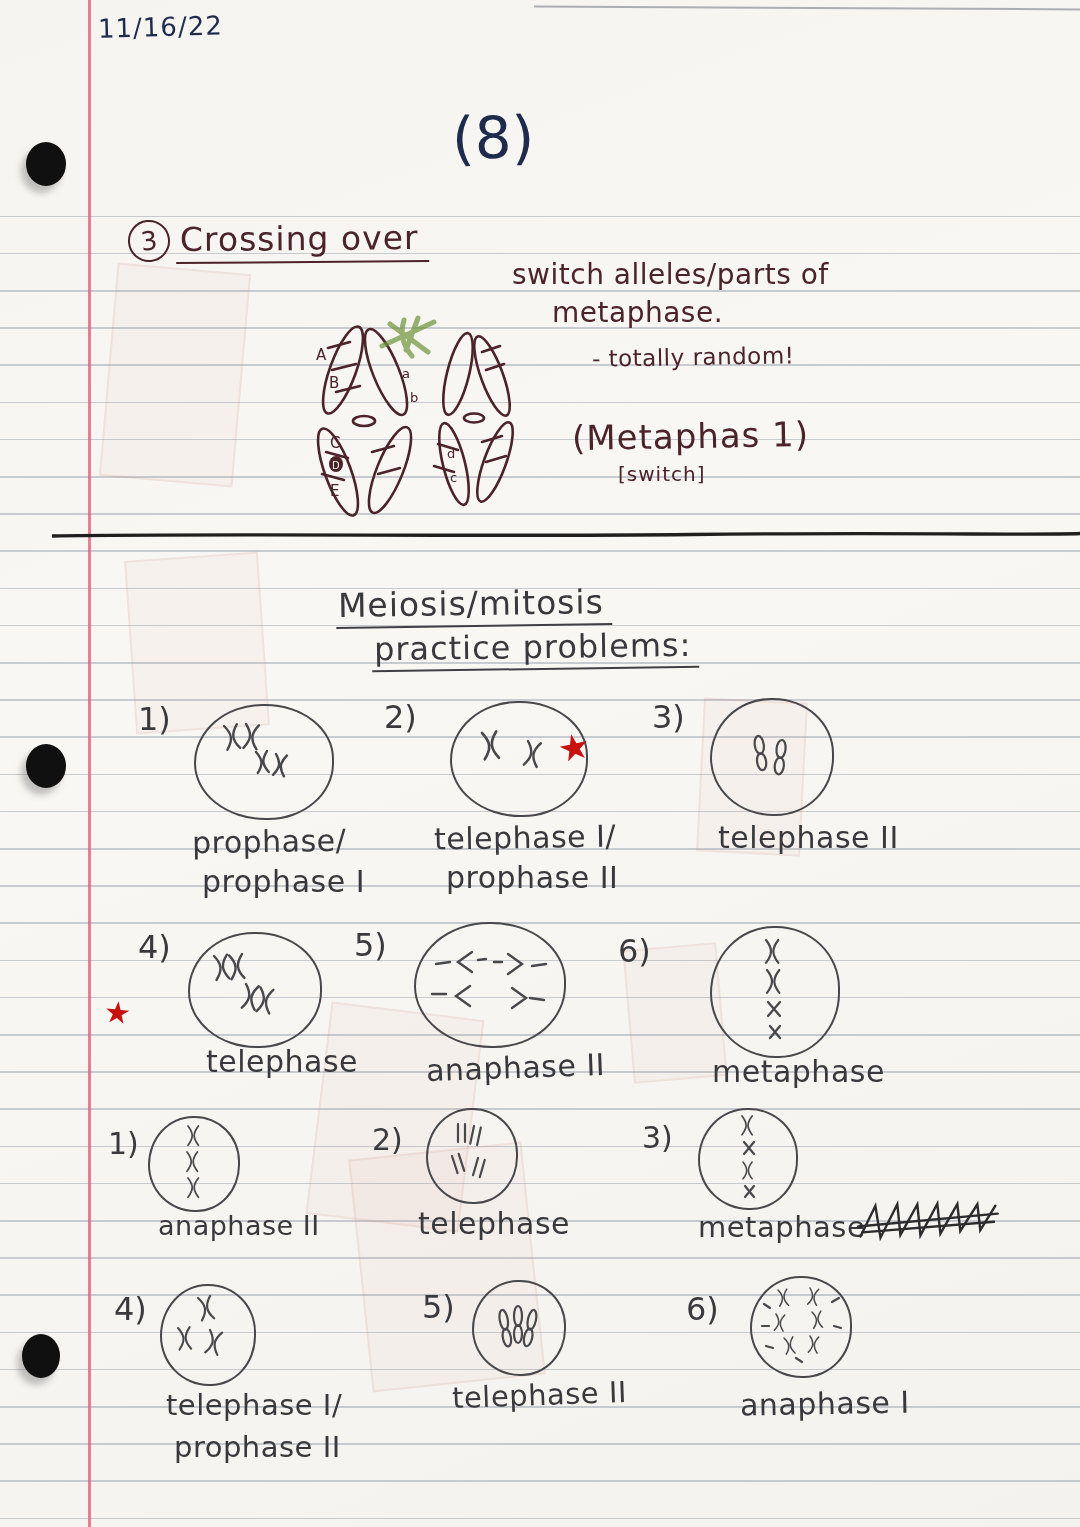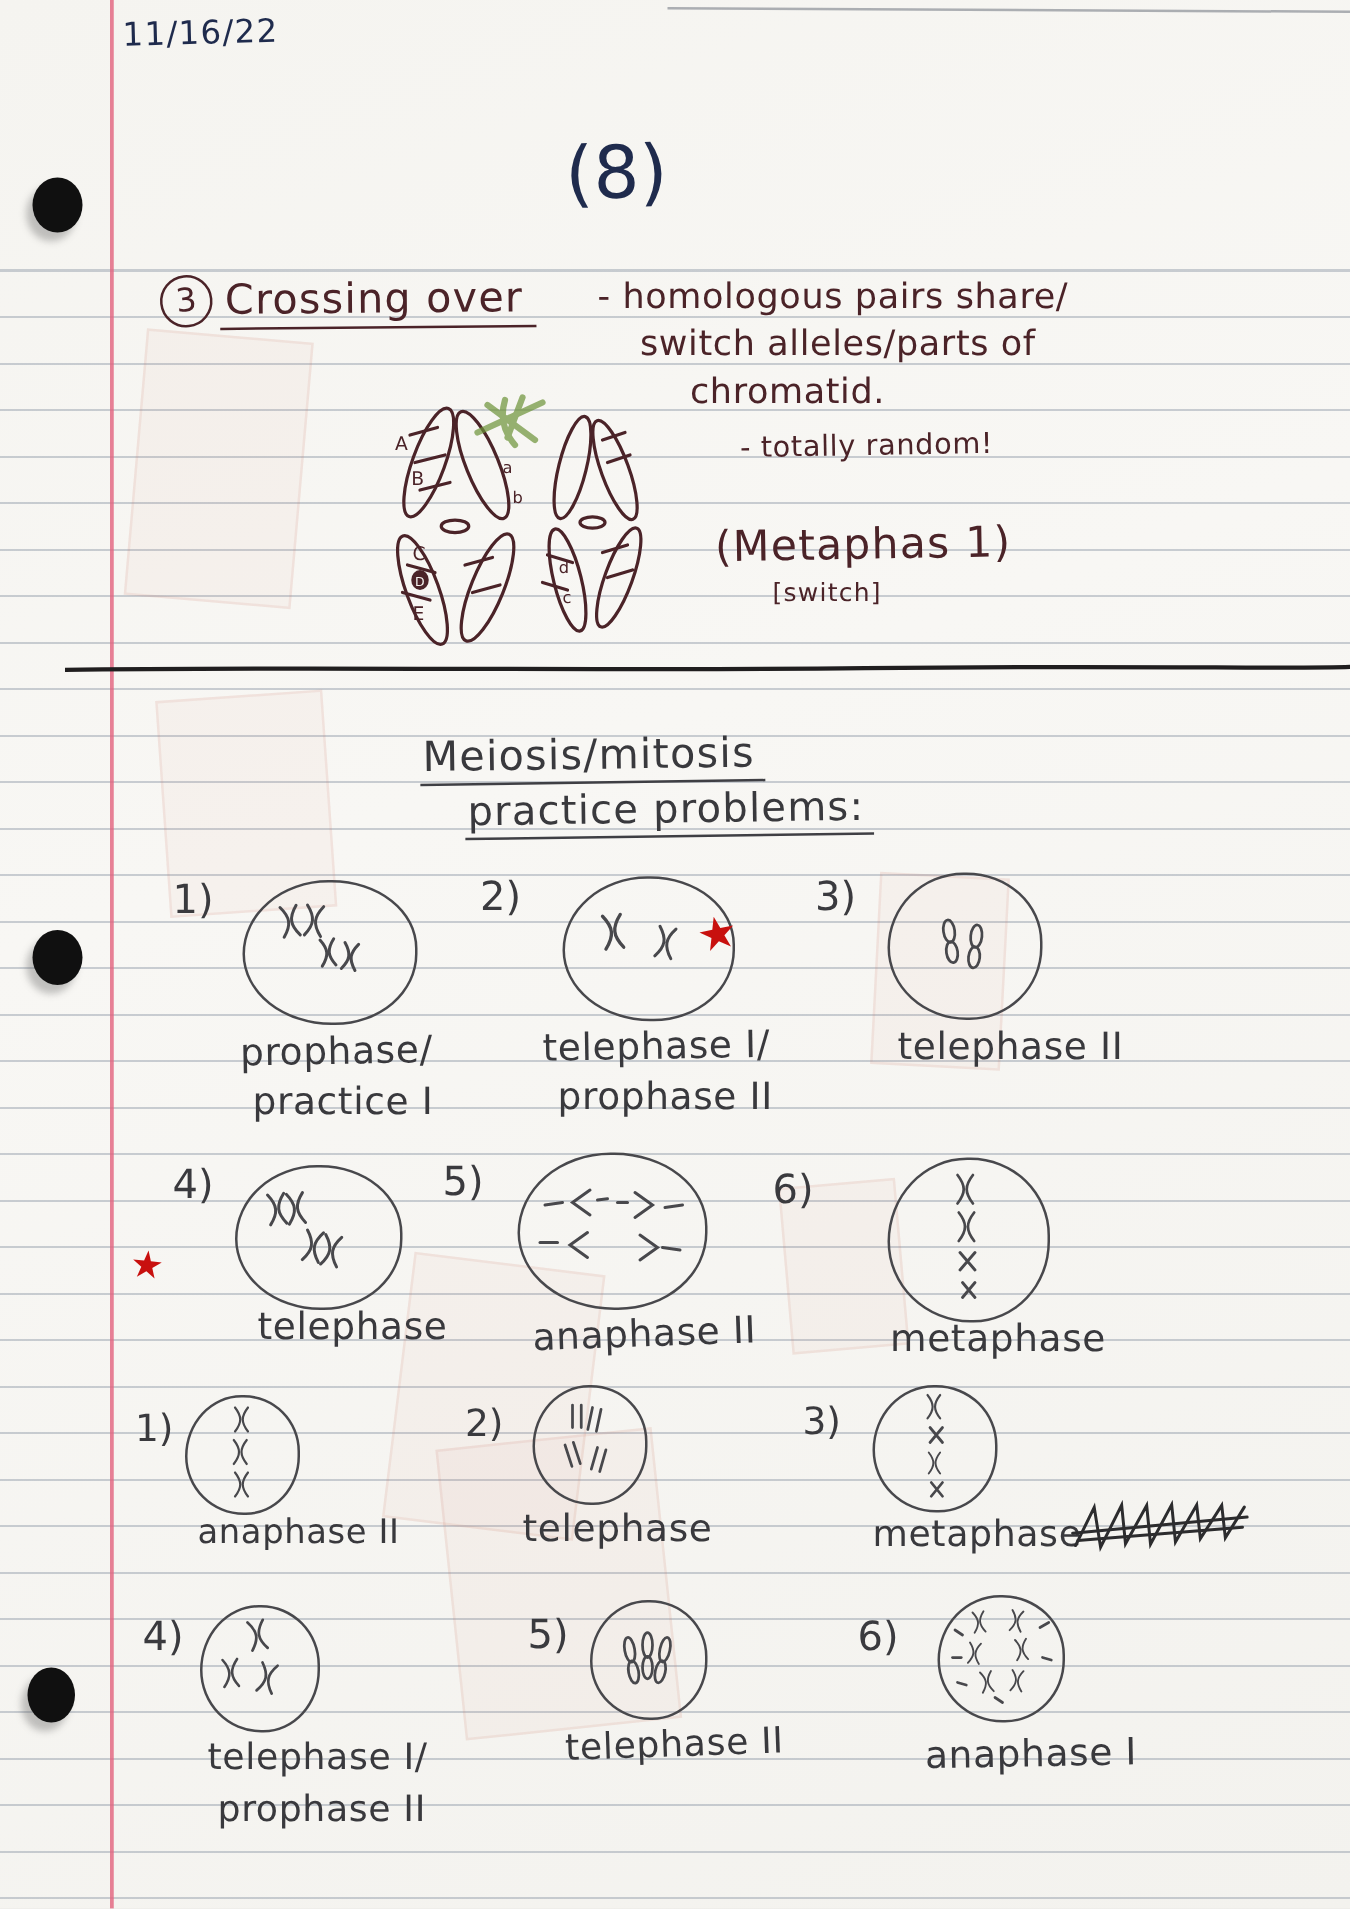--- a/index.html
+++ b/index.html
@@ -58,23 +58,22 @@
   <div class="bleed" style="left:318px;top:1010px;width:150px;height:210px;transform:rotate(7deg);"></div>
   <div class="bleed" style="left:360px;top:1150px;width:170px;height:230px;transform:rotate(-6deg);"></div>
   <div class="bleed" style="left:700px;top:700px;width:100px;height:150px;transform:rotate(3deg);"></div>
   <div class="bleed" style="left:628px;top:946px;width:90px;height:130px;transform:rotate(-5deg);"></div>
 
   <div class="abs date ink-navy" style="left:98px;top:12px;">11/16/22</div>
   <div class="abs pageno ink-navy" style="left:452px;top:104px;transform:rotate(-1deg);">(8)</div>
 
   <div class="abs circled ink-maroon" style="left:128px;top:220px;">3</div>
   <div class="abs sec-title ink-maroon" style="left:176px;top:219px;">Crossing over</div>
-  <div class="abs def ink-maroon" style="left:478px;top:220px;">- homologous pairs share/</div>
   <div class="abs def ink-maroon" style="left:512px;top:258px;">switch alleles/parts of</div>
-  <div class="abs def ink-maroon" style="left:552px;top:296px;">chromatid.</div>
+  <div class="abs def ink-maroon" style="left:552px;top:296px;">metaphase.</div>
   <div class="abs note ink-maroon" style="left:592px;top:344px;transform:rotate(-1deg);">- totally random!</div>
   <div class="abs caption ink-maroon" style="left:572px;top:416px;transform:rotate(-1deg);">(Metaphas 1)</div>
   <div class="abs caption-sub ink-maroon" style="left:618px;top:462px;">[switch]</div>
 
   <div class="abs" style="left:286px;top:312px;width:280px;height:212px;">
     <svg viewBox="0 0 280 212" width="280" height="212">
       <g stroke="#4b2328" fill="none" stroke-width="2.6" stroke-linecap="round">
         <ellipse cx="57" cy="58" rx="13" ry="46" transform="rotate(20 57 58)"></ellipse>
         <ellipse cx="100" cy="60" rx="13" ry="46" transform="rotate(-22 100 60)"></ellipse>
         <ellipse cx="52" cy="160" rx="13" ry="46" transform="rotate(-20 52 160)"></ellipse>
@@ -142,21 +141,21 @@
       <g transform="translate(60,46) rotate(-5)">
             <path d="M0,0 C6,8 6,13 0,21 M11,0 C5,8 5,13 11,21"></path>
           </g>
       <g transform="translate(80,48) rotate(8)">
             <path d="M0,0 C6,8 6,13 0,21 M11,0 C5,8 5,13 11,21"></path>
           </g>
     </g>
       </svg>
   </div>
   <div class="abs ans" style="left:192px;top:824px;transform:rotate(-1deg);">prophase/</div>
-  <div class="abs ans" style="left:202px;top:864px;">practice I</div>
+  <div class="abs ans" style="left:202px;top:864px;">prophase I</div>
 
   <div class="abs num" style="left:384px;top:698px;">2)</div>
   <div class="abs cell" style="left:450px;top:701px;width:134px;height:112px;">
     <svg viewBox="0 0 134 112">
         <g stroke="#48484c" stroke-width="2.4" fill="none" stroke-linecap="round">
       <g transform="translate(30,30) rotate(-6) scale(1.1)">
             <path d="M0,0 C7,9 7,15 0,24 M13,0 C6,9 6,15 13,24"></path>
           </g>
       <g transform="translate(76,38) rotate(10)">
             <path d="M0,0 C7,9 7,15 0,24 M13,0 C6,9 6,15 13,24"></path>

